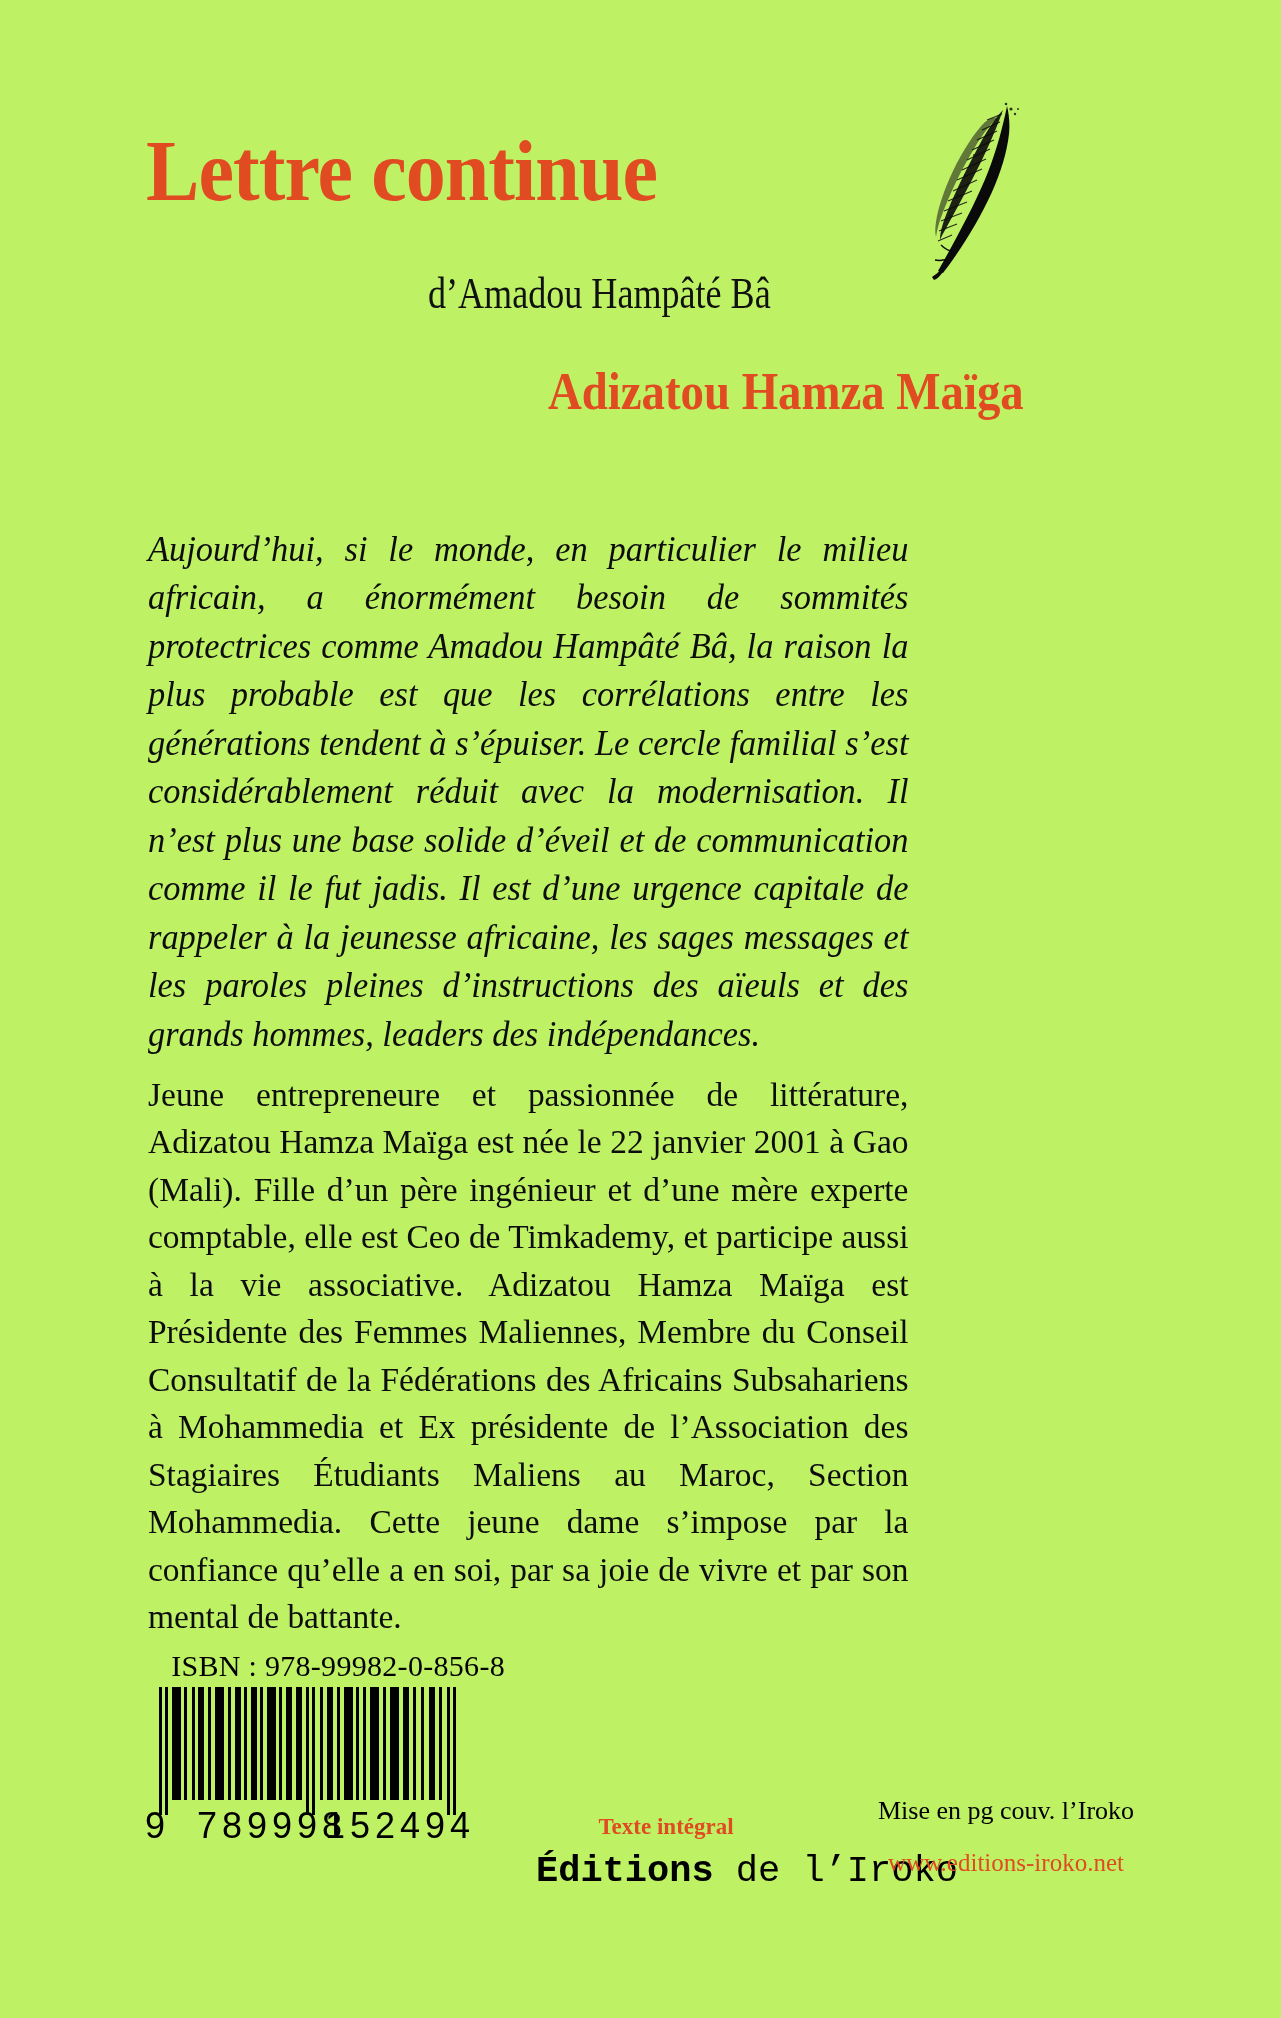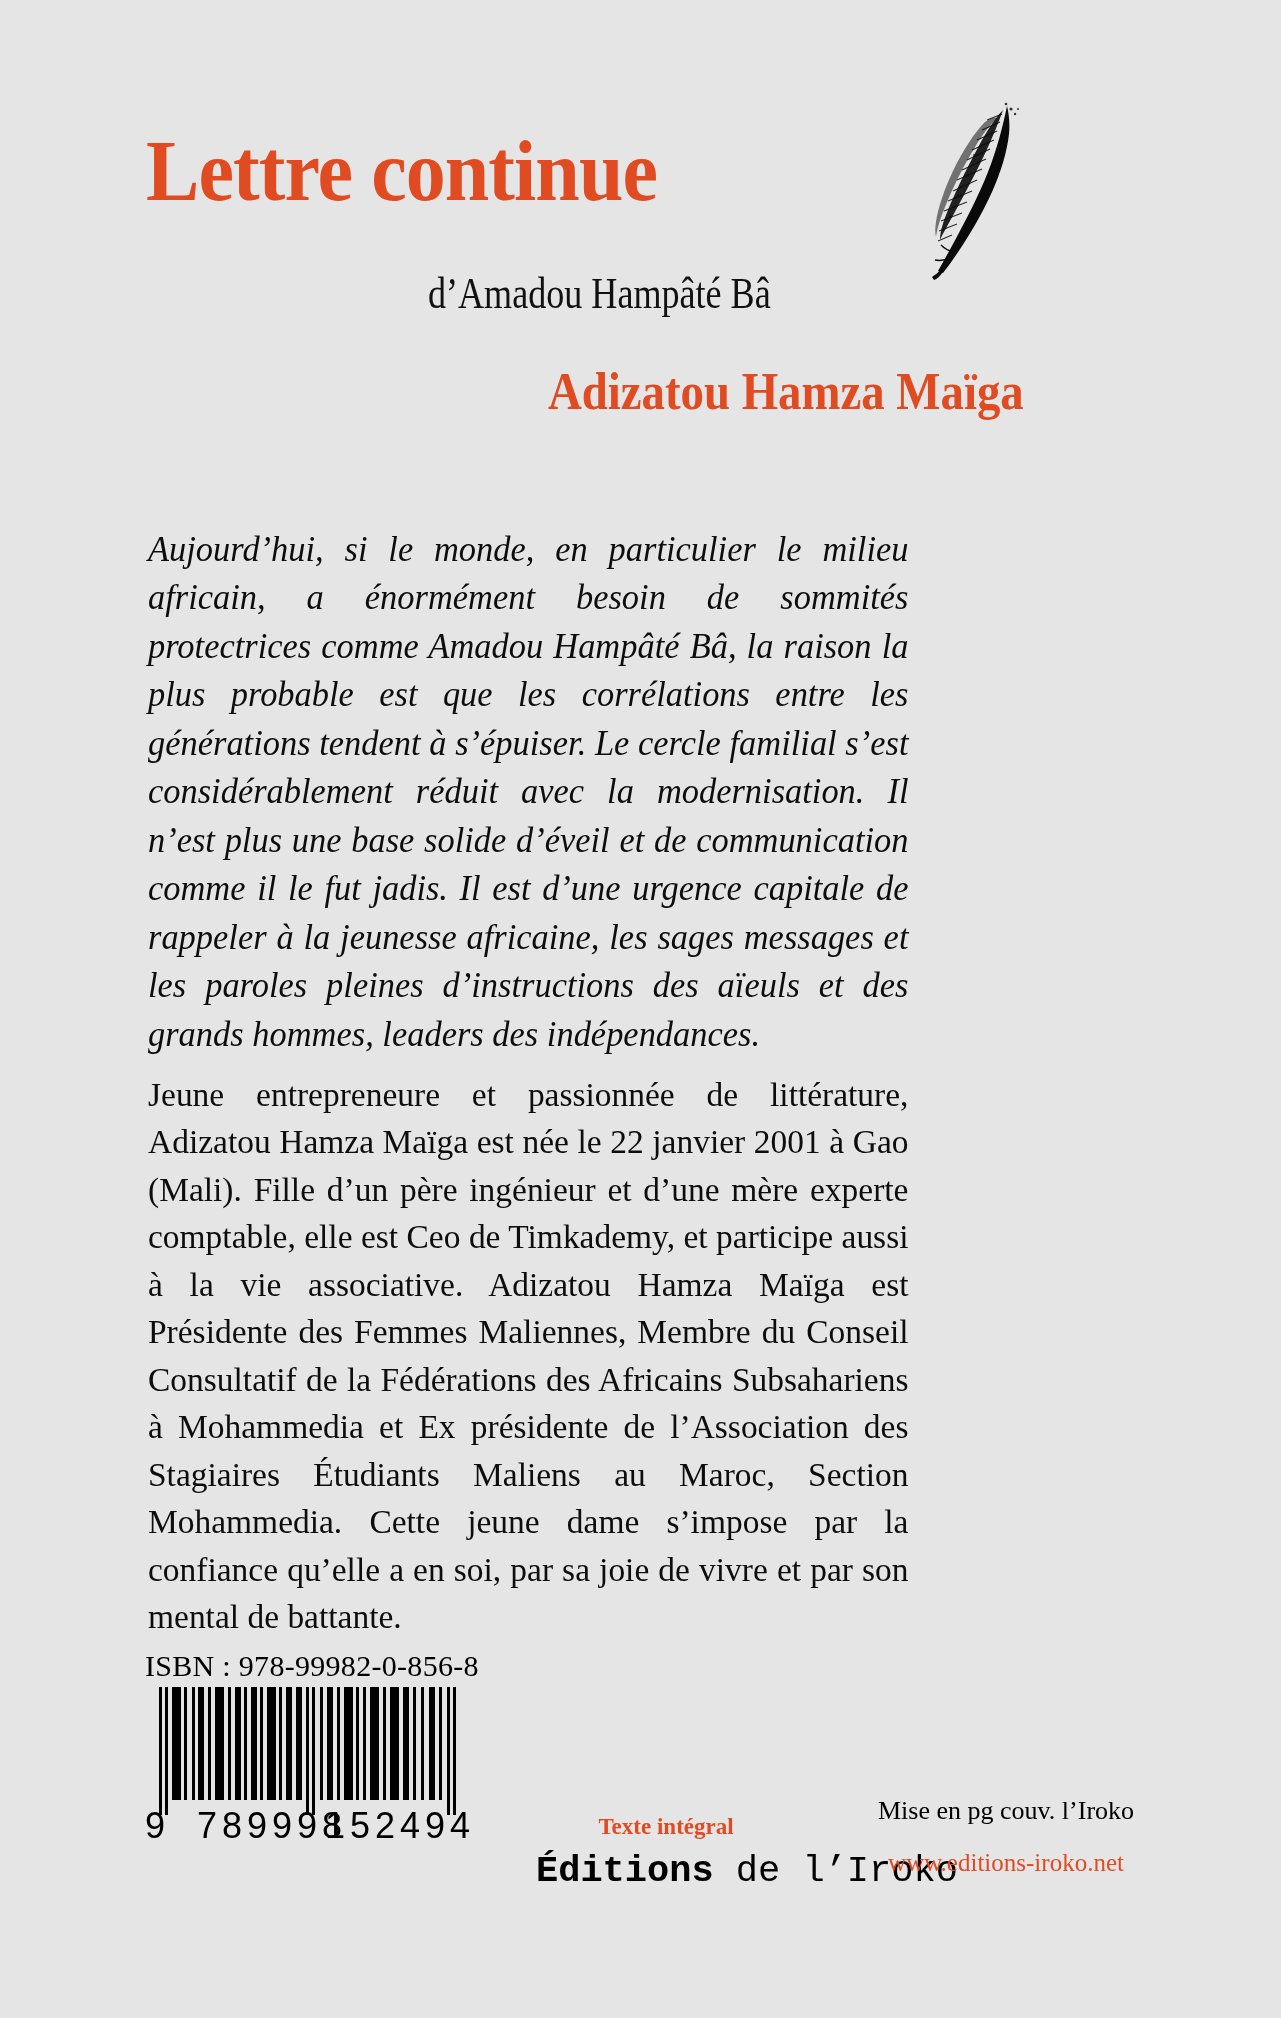--- a/index.html
+++ b/index.html
@@ -5,21 +5,21 @@
   html, body {
     margin: 0;
     padding: 0;
     background: #ffffff;
   }
 
   #page {
     position: relative;
     width: 1281px;
     height: 2018px;
-    background: #e5e5e5;
+    background: #bef264;
     overflow: hidden;
     font-family: "Liberation Serif", serif;
     color: #000000;
   }
 
   
   .title-block {
     position: absolute;
     left: 0;
     top: 0;
@@ -107,20 +107,21 @@
     transform: scaleX(0.97);
     transform-origin: left top;
   }
 
   
   .isbn-wrap {
     position: absolute;
     left: 145px;
     top: 1649px;
     width: 360px;
+    text-align: right;
   }
 
   .isbn-text {
     font-family: "Liberation Serif", serif;
     font-size: 30px;
     line-height: 34px;
     letter-spacing: 0.3px;
     color: #000000;
     white-space: nowrap;
   }

